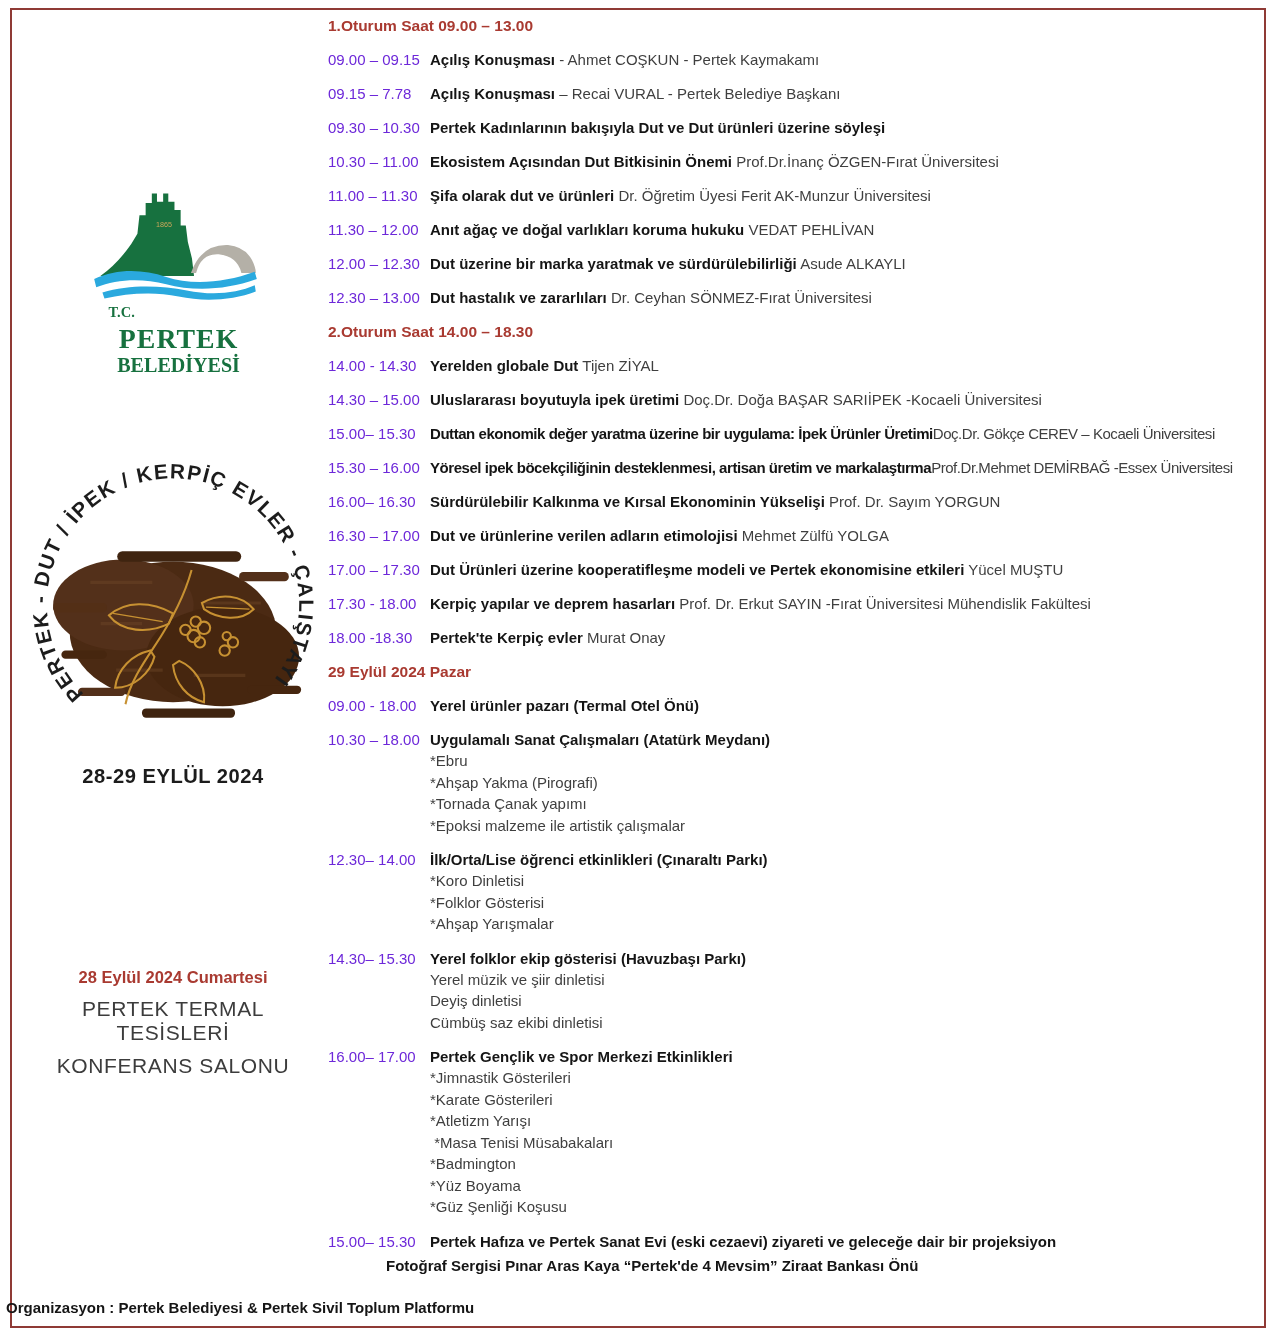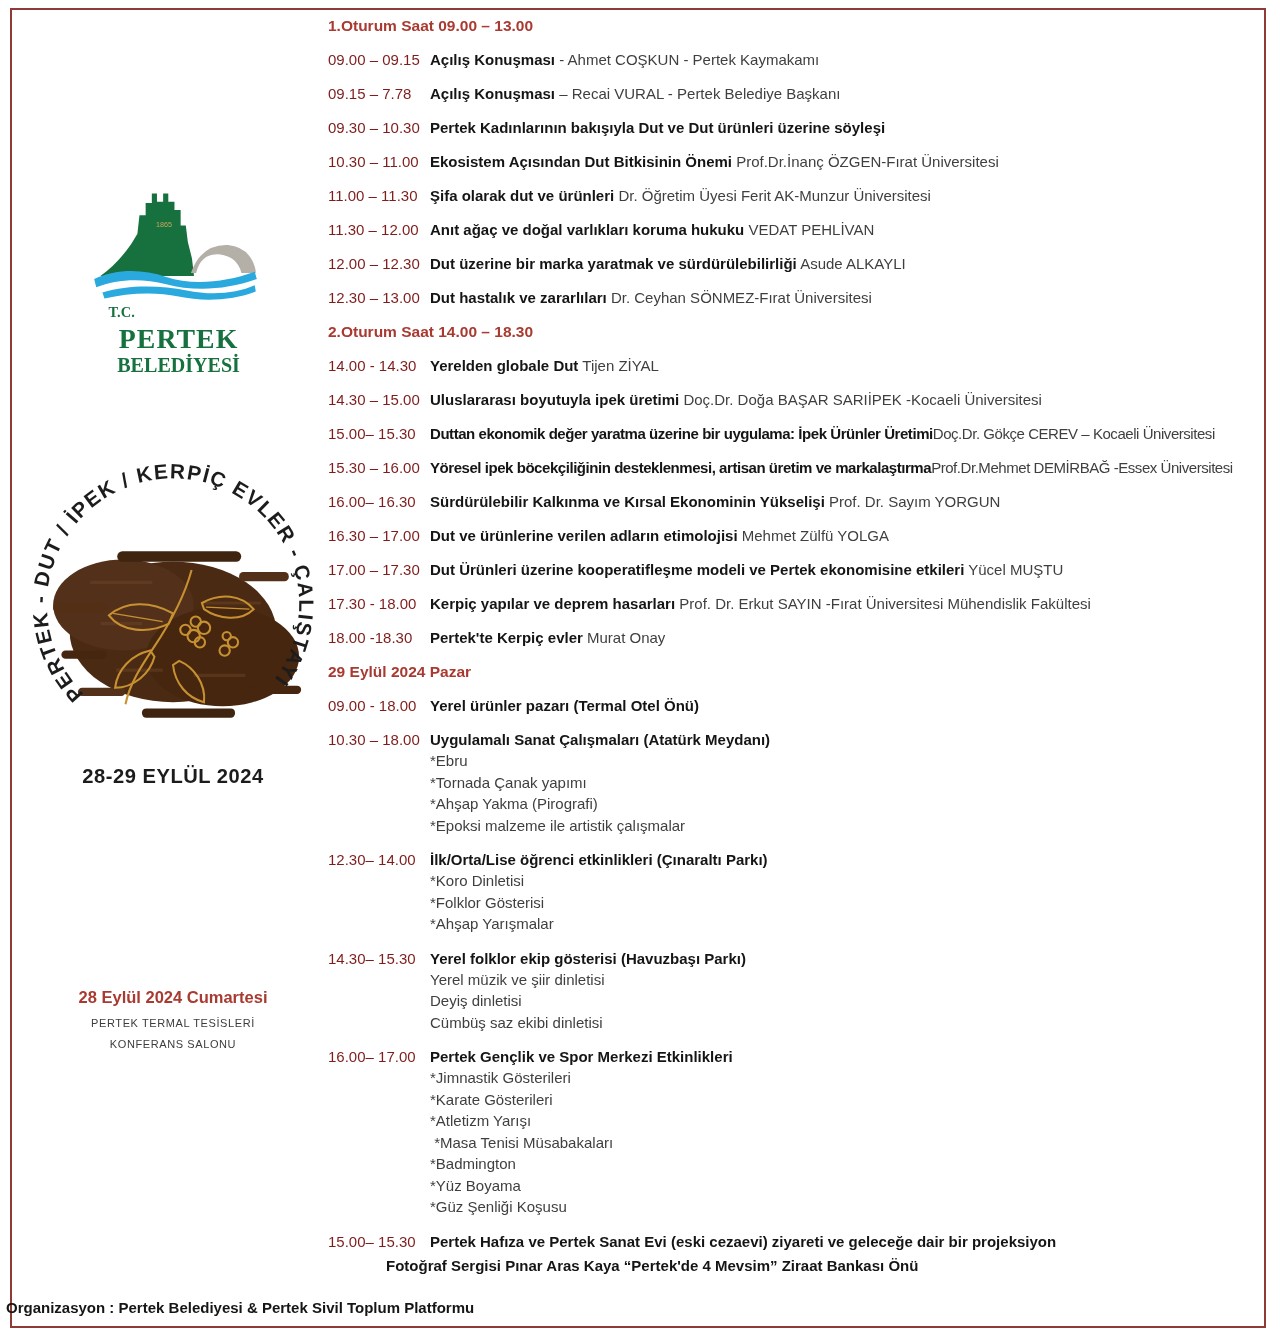--- a/index.html
+++ b/index.html
@@ -9,32 +9,32 @@
     overflow:hidden;
   }
   .frame{
     position:absolute;left:10px;top:8px;width:1252px;height:1316px;
     border:2px solid #8f3a35;pointer-events:none;
   }
   
   .schedule{position:absolute;left:328px;top:16px;width:935px;font-size:15px;}
   .heading{color:#a93a31;font-weight:700;font-size:15.5px;line-height:20px;margin:0 0 14px 0;white-space:nowrap;}
   .row{line-height:20px;margin:0 0 14px 0;white-space:nowrap;}
-  .row .time{display:inline-block;width:102px;color:#7f1d1d;}
+  .row .time{display:inline-block;width:102px;color:#6d28d9;}
   .row .tt{font-weight:700;color:#151515;}
   .row .sp{color:#3f3f3f;}
   .row.tight .tt,.row.tight .sp{letter-spacing:-0.45px;}
   .sub{padding-left:102px;line-height:21.5px;color:#3f3f3f;white-space:pre;}
   .line2{padding-left:58px;line-height:21.5px;font-weight:700;color:#151515;margin-top:3px;}
   
   .muni-logo{position:absolute;left:88px;top:172px;width:175px;}
   .workshop-logo{position:absolute;left:18px;top:448px;width:310px;}
-  .venue{position:absolute;left:28px;top:988px;width:290px;text-align:center;}
+  .venue{position:absolute;left:28px;top:968px;width:290px;text-align:center;}
   .venue .vdate{color:#a93a31;font-weight:700;font-size:16.5px;margin-bottom:10px;}
-  .venue .vline{color:#3c3c3c;font-size:11px;letter-spacing:0.6px;margin-bottom:9px;}
+  .venue .vline{color:#3c3c3c;font-size:21px;letter-spacing:0.6px;margin-bottom:9px;}
   .footer-org{
     position:absolute;left:6px;top:1299px;font-size:15px;font-weight:700;color:#151515;white-space:nowrap;
   }
   svg text{font-family:"Liberation Sans","DejaVu Sans",sans-serif;}
   svg .serif{font-family:"Liberation Serif","DejaVu Serif",serif;}
 </style>
 </head>
 <body>
 
 <div class="frame"></div>
@@ -118,20 +118,20 @@
     <div class="row"><span class="time">14.30 – 15.00</span><span class="tt">Uluslararası boyutuyla ipek üretimi</span><span class="sp"> Doç.Dr. Doğa BAŞAR SARIİPEK -Kocaeli Üniversitesi</span></div>
     <div class="row tight"><span class="time">15.00– 15.30</span><span class="tt">Duttan ekonomik değer yaratma üzerine bir uygulama: İpek Ürünler Üretimi</span><span class="sp">Doç.Dr. Gökçe CEREV – Kocaeli Üniversitesi</span></div>
     <div class="row tight"><span class="time">15.30 – 16.00</span><span class="tt">Yöresel ipek böcekçiliğinin desteklenmesi, artisan üretim ve markalaştırma</span><span class="sp">Prof.Dr.Mehmet DEMİRBAĞ -Essex Üniversitesi</span></div>
     <div class="row"><span class="time">16.00– 16.30</span><span class="tt">Sürdürülebilir Kalkınma ve Kırsal Ekonominin Yükselişi</span><span class="sp"> Prof. Dr. Sayım YORGUN</span></div>
     <div class="row"><span class="time">16.30 – 17.00</span><span class="tt">Dut ve ürünlerine verilen adların etimolojisi</span><span class="sp"> Mehmet Zülfü YOLGA</span></div>
     <div class="row"><span class="time">17.00 – 17.30</span><span class="tt">Dut Ürünleri üzerine kooperatifleşme modeli ve Pertek ekonomisine etkileri</span><span class="sp"> Yücel MUŞTU</span></div>
     <div class="row"><span class="time">17.30 - 18.00</span><span class="tt">Kerpiç yapılar ve deprem hasarları</span><span class="sp"> Prof. Dr. Erkut SAYIN -Fırat Üniversitesi Mühendislik Fakültesi</span></div>
     <div class="row"><span class="time">18.00 -18.30</span><span class="tt">Pertek'te Kerpiç evler</span><span class="sp"> Murat Onay</span></div>
     <div class="heading">29 Eylül 2024 Pazar</div>
     <div class="row"><span class="time">09.00 - 18.00</span><span class="tt">Yerel ürünler pazarı (Termal Otel Önü)</span></div>
-    <div class="row"><span class="time">10.30 – 18.00</span><span class="tt">Uygulamalı Sanat Çalışmaları (Atatürk Meydanı)</span><div class="sub">*Ebru</div><div class="sub">*Tornada Çanak yapımı</div><div class="sub">*Ahşap Yakma (Pirografi)</div><div class="sub">*Epoksi malzeme ile artistik çalışmalar</div></div>
+    <div class="row"><span class="time">10.30 – 18.00</span><span class="tt">Uygulamalı Sanat Çalışmaları (Atatürk Meydanı)</span><div class="sub">*Ebru</div><div class="sub">*Ahşap Yakma (Pirografi)</div><div class="sub">*Tornada Çanak yapımı</div><div class="sub">*Epoksi malzeme ile artistik çalışmalar</div></div>
     <div class="row"><span class="time">12.30– 14.00</span><span class="tt">İlk/Orta/Lise öğrenci etkinlikleri (Çınaraltı Parkı)</span><div class="sub">*Koro Dinletisi</div><div class="sub">*Folklor Gösterisi</div><div class="sub">*Ahşap Yarışmalar</div></div>
     <div class="row"><span class="time">14.30– 15.30</span><span class="tt">Yerel folklor ekip gösterisi (Havuzbaşı Parkı)</span><div class="sub">Yerel müzik ve şiir dinletisi</div><div class="sub">Deyiş dinletisi</div><div class="sub">Cümbüş saz ekibi dinletisi</div></div>
     <div class="row"><span class="time">16.00– 17.00</span><span class="tt">Pertek Gençlik ve Spor Merkezi Etkinlikleri</span><div class="sub">*Jimnastik Gösterileri</div><div class="sub">*Karate Gösterileri</div><div class="sub">*Atletizm Yarışı</div><div class="sub"> *Masa Tenisi Müsabakaları</div><div class="sub">*Badmington</div><div class="sub">*Yüz Boyama</div><div class="sub">*Güz Şenliği Koşusu</div></div>
     <div class="row"><span class="time">15.00– 15.30</span><span class="tt">Pertek Hafıza ve Pertek Sanat Evi (eski cezaevi) ziyareti ve geleceğe dair bir projeksiyon</span><div class="line2">Fotoğraf Sergisi Pınar Aras Kaya “Pertek'de 4 Mevsim” Ziraat Bankası Önü</div></div>
   </div>
 
 <div class="footer-org">Organizasyon : Pertek Belediyesi &amp; Pertek Sivil Toplum Platformu</div>
 
 </body></html>

